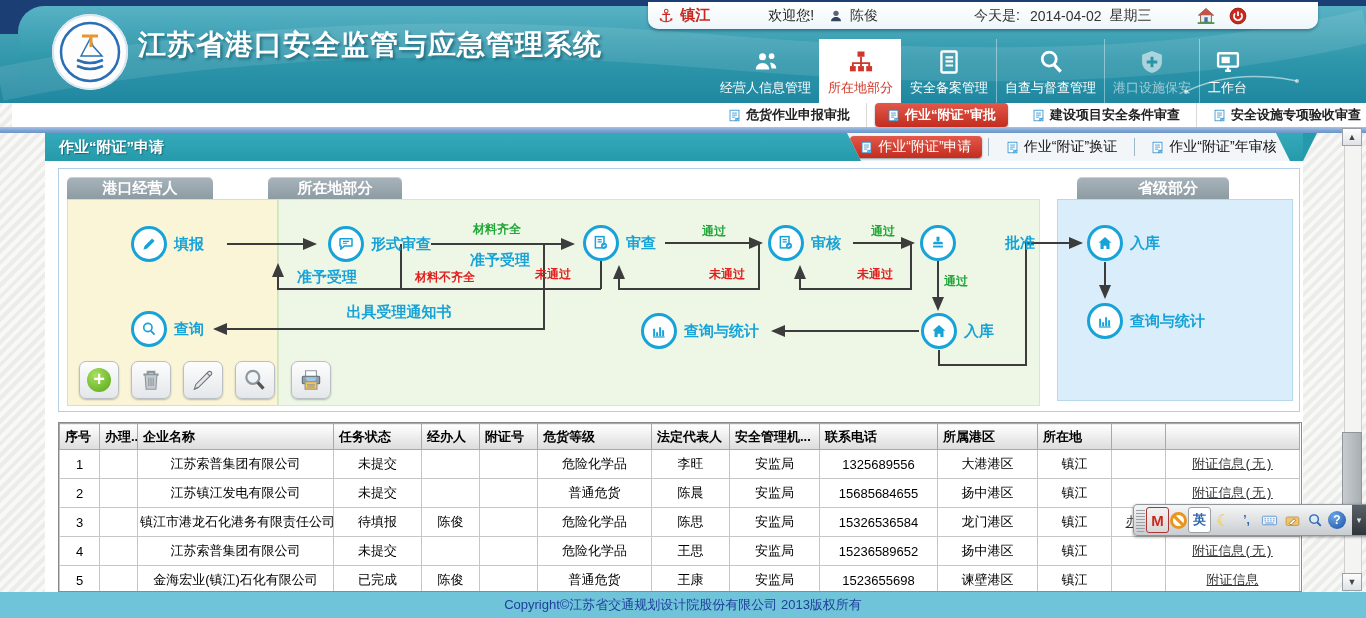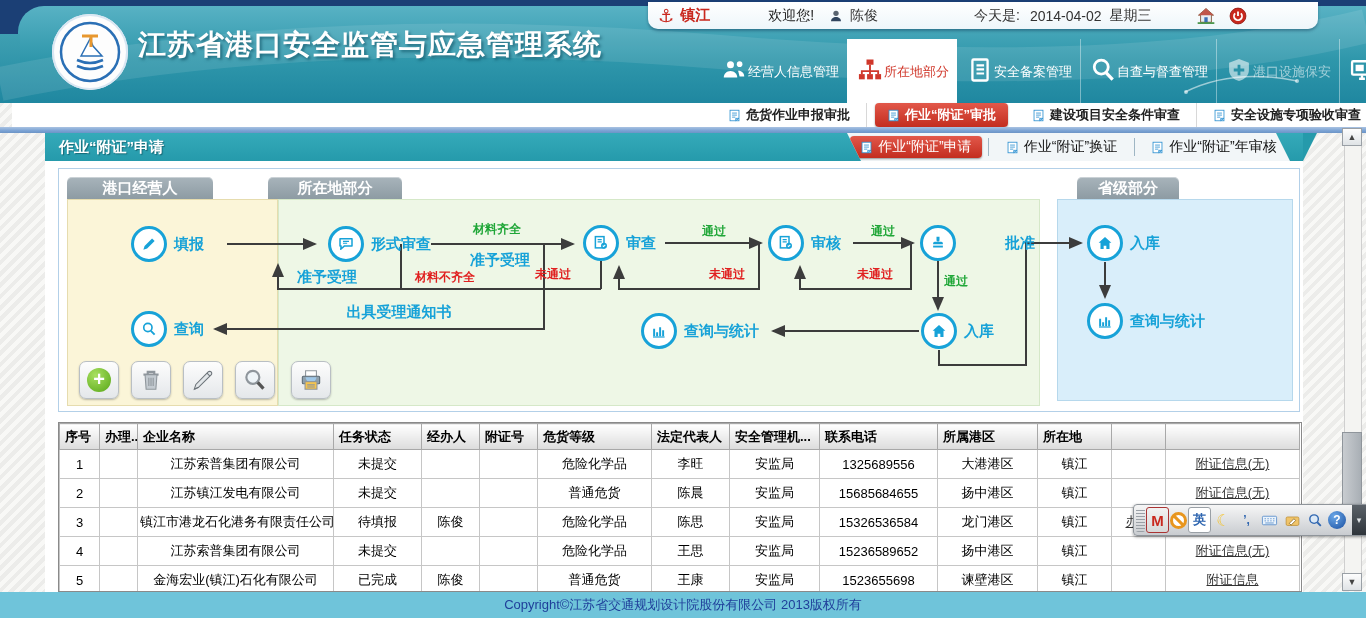--- a/index.html
+++ b/index.html
@@ -25,21 +25,21 @@
   #topbar .welcome{margin-left:58px;color:#222;}
   #topbar .avatar{margin-left:14px;display:inline-flex;}
   #topbar .user{margin-left:6px;}
   #topbar .today{margin-left:96px;}
   #topbar .date{margin-left:10px;}
   #topbar .weekday{margin-left:8px;}
   #topbar .ic-home{margin-left:44px;display:inline-flex;cursor:pointer;}
   #topbar .ic-power{margin-left:12px;display:inline-flex;cursor:pointer;}
   
   #nav{position:absolute;left:712px;bottom:0;height:64px;display:flex;align-items:stretch;}
-  .nav-item{display:flex;flex-direction:row;align-items:center;justify-content:flex-end;
+  .nav-item{display:flex;flex-direction:column;align-items:center;justify-content:flex-end;
     color:#fff;padding:4px 8px 6px 8px;cursor:pointer;border-left:1px solid rgba(255,255,255,.4);}
   .nav-item:first-child{border-left:none;}
   .nav-item .nlabel{font-size:13px;margin-top:3px;white-space:nowrap;}
   .nav-item.active{background:#fff;color:#d0372a;border-left-color:transparent;}
   .nav-item.active + .nav-item{border-left-color:transparent;}
   .nav-item.disabled{color:rgba(255,255,255,.55);}
   
   #subnav{position:absolute;left:12px;top:103px;width:1366px;height:24px;background:#fff;display:flex;align-items:center;}
   #subnav .pad{width:700px;flex:0 0 auto;}
   .subnav-item{display:flex;align-items:center;gap:5px;font-size:13px;color:#222;font-weight:bold;
@@ -60,21 +60,21 @@
   .tab.active{background:linear-gradient(#e2584a,#c32d1f);color:#fff;border-radius:4px;box-shadow:0 1px 2px rgba(0,0,0,.4);}
   .tab-sep{width:1px;height:18px;background:#9fb6c4;}
   #content{position:absolute;left:0;top:28px;right:0;bottom:0;background:#fff;}
   
   #flow{position:absolute;left:13px;top:7px;width:1240px;height:242px;background:#fff;border:1px solid #b3d0e8;}
   .sect-tab{position:absolute;top:8px;height:22px;background:linear-gradient(#a8b4bb,#8d9ba3);color:#fff;
     font-size:15px;font-weight:bold;display:flex;align-items:center;justify-content:center;
     border-radius:5px 5px 0 0;box-shadow:inset 0 1px 0 rgba(255,255,255,.4);}
   #sect-tab-owner{left:8px;width:146px;}
   #sect-tab-local{left:209px;width:134px;}
-  #sect-tab-prov{left:1018px;width:102px;}
+  #sect-tab-prov{left:1018px;width:122px;padding-left:30px;}
   #panel-owner{position:absolute;left:8px;top:30px;width:209px;height:205px;background:#fbf5d8;border:1px solid #e6dcae;}
   #panel-local{position:absolute;left:219px;top:30px;width:760px;height:205px;background:#eef7e6;border:1px solid #d5e8c8;}
   #panel-prov{position:absolute;left:998px;top:30px;width:234px;height:200px;background:#d9eefa;border:1px solid #b6d8ec;}
   #edges{position:absolute;left:0;top:0;pointer-events:none;}
   .fnode{position:absolute;display:flex;align-items:center;}
   .fnode .circ{width:30px;height:30px;border:3px solid #17a2d8;border-radius:50%;background:#fff;
     display:flex;align-items:center;justify-content:center;color:#17a2d8;flex:0 0 auto;}
   .fnode .nlbl{margin-left:7px;font-size:15px;font-weight:bold;color:#17a2d8;white-space:nowrap;}
   .flbl{position:absolute;transform:translate(-50%,-50%);font-size:12px;font-weight:bold;white-space:nowrap;}
   .flbl.green{color:#1fa637;}
@@ -88,21 +88,21 @@
     display:flex;align-items:center;justify-content:center;cursor:pointer;pointer-events:auto;}
   .green-add{width:24px;height:24px;border-radius:50%;background:radial-gradient(circle at 35% 30%,#a8e060,#57a617);
     color:#fff;font-size:20px;font-weight:bold;line-height:22px;text-align:center;}
   
   #grid-wrap{position:absolute;left:13px;top:261px;width:1242px;bottom:0;overflow:hidden;border:1px solid #8a8a8a;background:#fff;}
   table.grid{border-collapse:collapse;table-layout:fixed;width:1240px;font-size:13px;}
   table.grid th{height:25px;background:linear-gradient(#ffffff,#dcdcdc);border:1px solid #a8a8a8;
     font-weight:bold;color:#000;text-align:left;padding:0 5px;white-space:nowrap;overflow:hidden;}
   table.grid td{height:28px;border:1px solid #c6c6c6;text-align:center;color:#000;
     white-space:nowrap;overflow:hidden;padding:0 2px;}
-  table.grid a{color:#333;text-decoration:underline;cursor:pointer;}
+  table.grid a{color:#333;text-decoration:underline;cursor:pointer;font-family:Liberation Mono, monospace;}
   
   #vscroll{position:absolute;left:1342px;top:128px;width:20px;height:463px;}
   #vscroll .sbtn{position:absolute;left:0;width:20px;height:18px;background:linear-gradient(#fdfdfd,#dfe3e6);
     border:1px solid #9aa0a6;box-sizing:border-box;color:#444;font-size:9px;text-align:center;line-height:16px;cursor:pointer;}
   #vscroll .track{position:absolute;left:2px;top:18px;width:16px;bottom:18px;background:#f4f4f2;border-left:1px solid #cfcfcf;border-right:1px solid #cfcfcf;}
   #vscroll .thumb{position:absolute;left:0;top:304px;width:20px;height:73px;background:linear-gradient(90deg,#c8ccd0,#a9afb5);
     border:1px solid #8f959b;box-sizing:border-box;cursor:grab;}
   
   #ime{position:absolute;left:1133px;top:504px;width:233px;height:30px;z-index:60;
     background:linear-gradient(#f6f6f6,#c9ccd0);border:1px solid #8f959b;border-radius:4px 0 0 4px;

